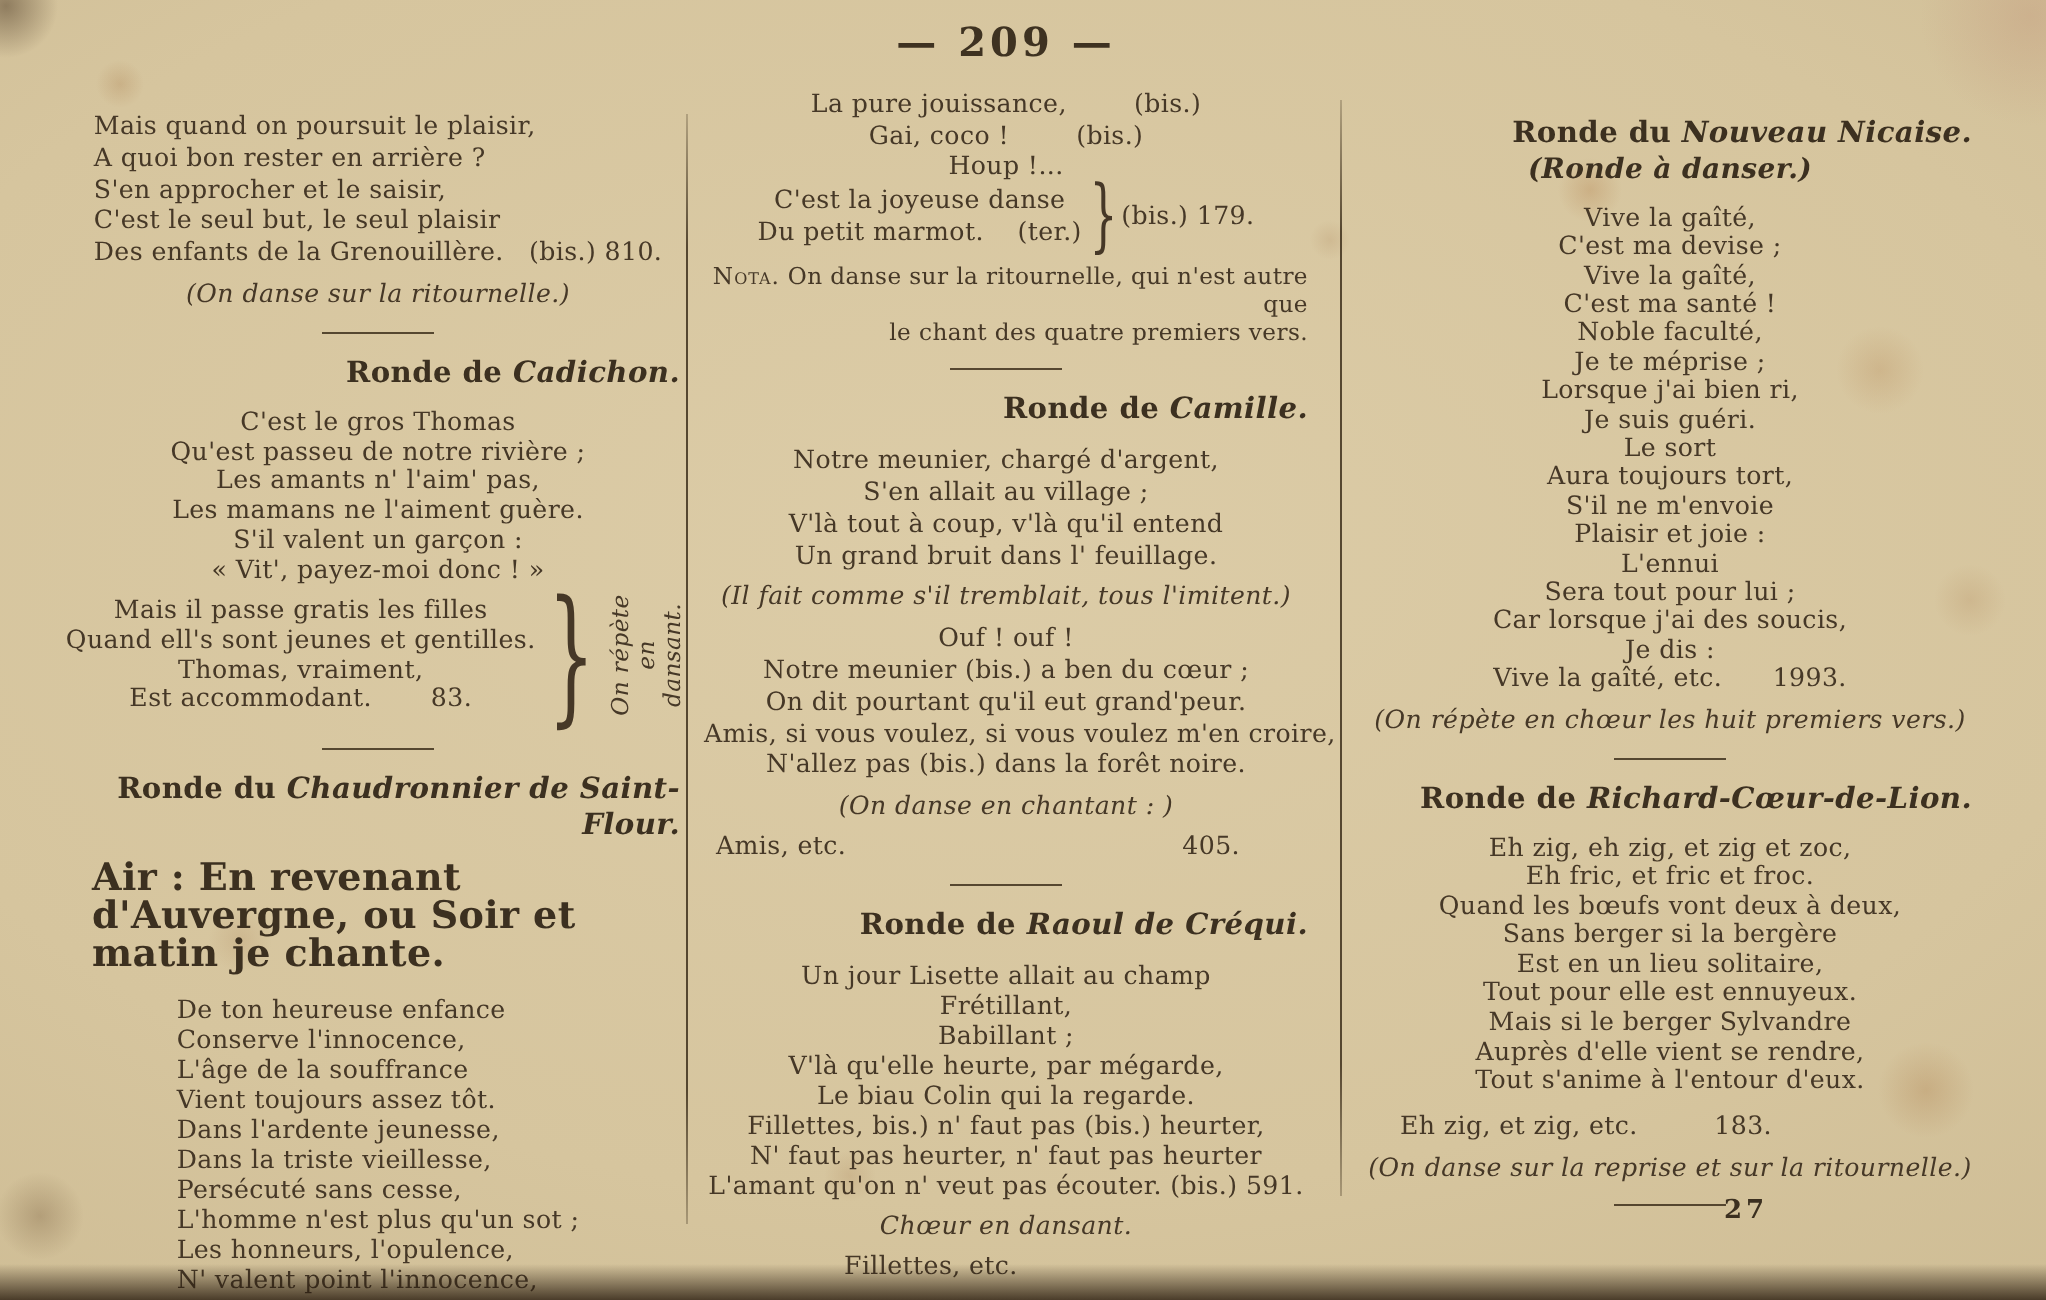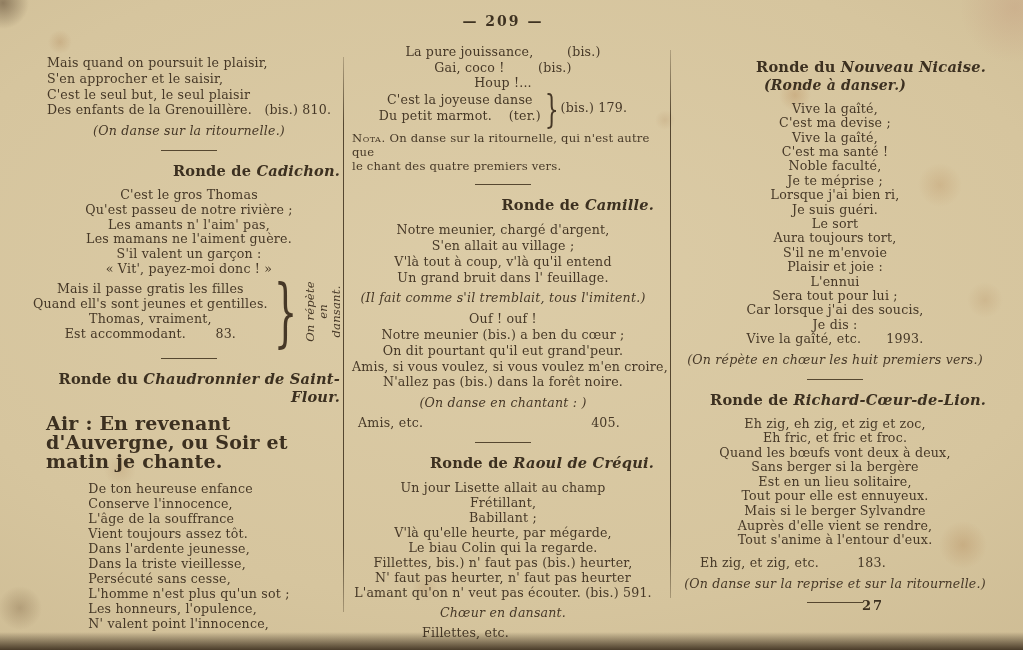--- a/index.html
+++ b/index.html
@@ -29,33 +29,33 @@
     background:linear-gradient(to top, rgba(40,27,14,.8), rgba(40,27,14,0));
     pointer-events:none;
   }
   .col{position:absolute;top:0;width:302px;font-size:12.6px;line-height:15.8px;letter-spacing:.2px;}
   #col1{left:38px;}
   #col2{left:352px;}
   #col3{left:684px;}
   .vrule{position:absolute;width:1.4px;background:linear-gradient(to bottom,rgba(62,48,28,.25),rgba(62,48,28,.85) 12%,rgba(62,48,28,.85) 88%,rgba(62,48,28,.3));}
   #vrule1{left:343px;top:57px;height:555px;}
   #vrule2{left:670px;top:50px;height:548px;}
-  .pagenum{font-size:14px;text-align:center;letter-spacing:2px;margin-top:14px;font-weight:bold;color:#3e3221;}
+  .pagenum{font-size:20px;text-align:center;letter-spacing:2px;margin-top:14px;font-weight:bold;color:#3e3221;}
   .stanza{text-align:center;}
   .stanza-left{text-align:center;}
   .stanza-left .inner{display:inline-block;text-align:left;}
   .line{white-space:pre;}
   .ital{font-style:italic;}
   .direction{font-style:italic;text-align:center;white-space:pre;margin-top:5px;}
   .heading{text-align:right;font-size:14.6px;font-weight:bold;color:#3c3020;margin:10px 0 8px 0;line-height:18px;}
   .heading .ital{font-weight:bold;}
   .subheading{text-align:center;font-size:14px;font-weight:bold;font-style:italic;margin-top:-6px;margin-bottom:8px;color:#3c3020;}
   .air{text-align:left;font-size:19px;font-weight:bold;margin:2px auto 10px auto;max-width:286px;line-height:19px;color:#3c3020;}
   .divider{width:56px;border:0;border-top:1.6px solid rgba(62,48,28,.85);margin:11px auto;}
-  .nota{font-size:11.6px;line-height:14px;text-align:left;margin-top:6px;}
+  .nota{font-size:11.6px;line-height:14px;text-align:right;margin-top:6px;}
   .nota .caps{font-variant:small-caps;letter-spacing:.5px;}
   .nota .txt{white-space:pre-line;}
   .brace-group{display:flex;align-items:center;justify-content:center;}
   .brace{font-family:"DejaVu Serif",serif;color:#463827;font-weight:normal;}
   .brace.b4{font-size:74px;transform:scaleX(.5);margin:0 -8px 0 -6px;line-height:60px;}
   .brace.b2{font-size:40px;transform:scaleX(.55);margin:0 -4px 0 -2px;line-height:34px;}
   .rotnote{width:44px;height:70px;display:flex;align-items:center;justify-content:center;flex:0 0 auto;}
   .rotnote .rot{transform:rotate(-90deg);font-style:italic;font-size:11.6px;line-height:13px;text-align:center;white-space:pre;}
   .brace-label{font-size:12.6px;white-space:pre;}
   .coda{display:flex;justify-content:space-between;margin-top:4px;}
@@ -66,21 +66,21 @@
 <body>
 
 <div id="page">
 
   <div class="vrule" id="vrule1"></div>
   <div class="vrule" id="vrule2"></div>
 
   <div class="col" id="col1">
     <div style="height:55px"></div>
     <div class="stanza-left">
-      <div class="inner"><div class="line">Mais quand on poursuit le plaisir,</div><div class="line">S'en approcher et le saisir,</div><div class="line">C'est le seul but, le seul plaisir</div><div class="line">Des enfants de la Grenouillère.   (bis.) 810.</div></div>
+      <div class="inner"><div class="line">Mais quand on poursuit le plaisir,</div><div class="line">A quoi bon rester en arrière ?</div><div class="line">S'en approcher et le saisir,</div><div class="line">C'est le seul but, le seul plaisir</div><div class="line">Des enfants de la Grenouillère.   (bis.) 810.</div></div>
     </div>
     <div class="direction">(On danse sur la ritournelle.)</div>
     <hr class="divider">
 
     <div class="heading">
       <span>Ronde de </span><span class="ital">Cadichon.</span>
     </div>
     <div class="stanza" style="line-height:14.8px">
         <div class="line">C'est le gros Thomas</div>
         <div class="line">Qu'est passeu de notre rivière ;</div>

